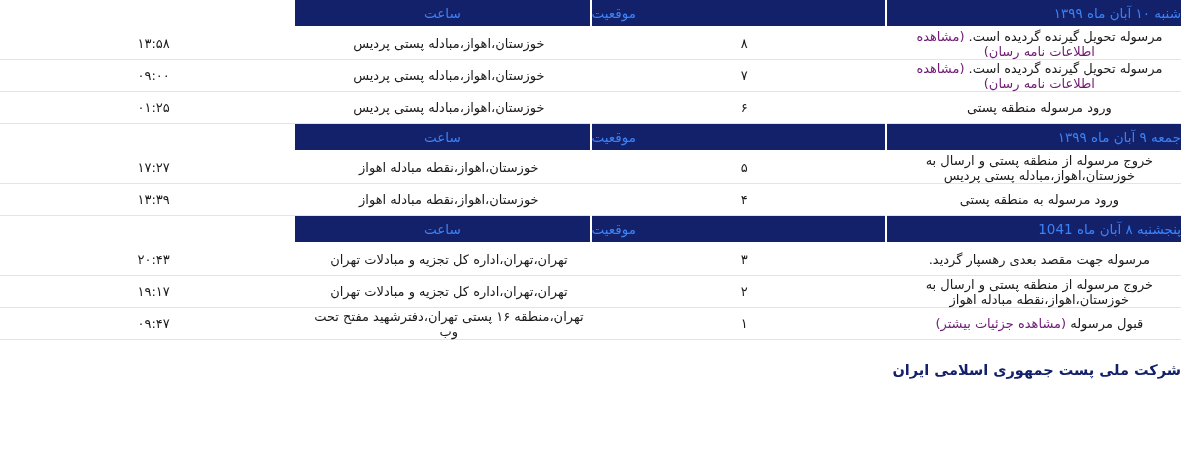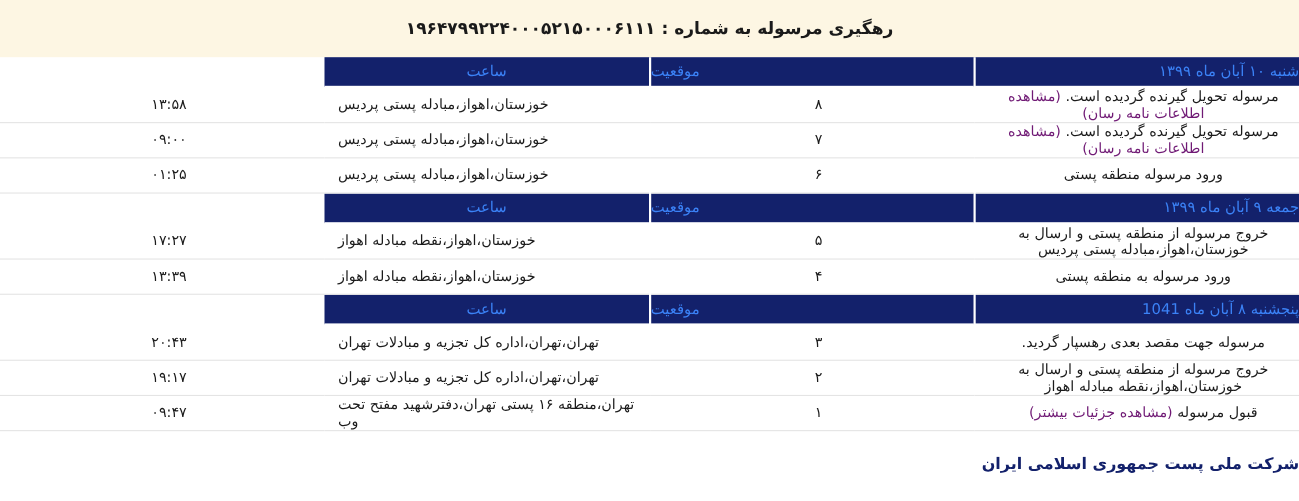--- a/index.html
+++ b/index.html
@@ -66,43 +66,40 @@
     height: 31px;
     font-size: 13px;
     color: #1b1b1b;
     vertical-align: middle;
     border-bottom: 1px solid #e4e4e4;
     background: #ffffff;
     padding-left: 12px;
   }
   td.c-desc { text-align: center; padding: 0 8px; }
   td.c-num  { text-align: center; width: 120px; }
-  td.c-loc  { text-align: left; width: 490px; }
+  td.c-loc  { text-align: center; width: 490px; }
   td.c-time { text-align: center; width: 112px; }
   .link {
     color: #701a75;
     cursor: pointer;
   }
   .footer {
     width: 1181px;
     text-align: right;
     margin-top: 22px;
     font-size: 14.5px;
     font-weight: bold;
     color: #13216b;
   }
 </style>
 </head>
 <body>
 
 <div id="page">
 
-  <div class="header-banner">
-    <div class="title">رهگیری مرسوله به شماره : ۱۹۶۴۷۹۹۲۲۴۰۰۰۵۲۱۵۰۰۰۶۱۱۱</div>
-  </div>
 
   <div class="table-wrap">
     <table class="track">
       <tbody>
 
         <tr class="group-head">
           <td class="gh-date">شنبه ۱۰ آبان ماه ۱۳۹۹</td>
           <td class="gh-loc">موقعیت</td>
           <td class="gh-time">ساعت</td>
         </tr>

